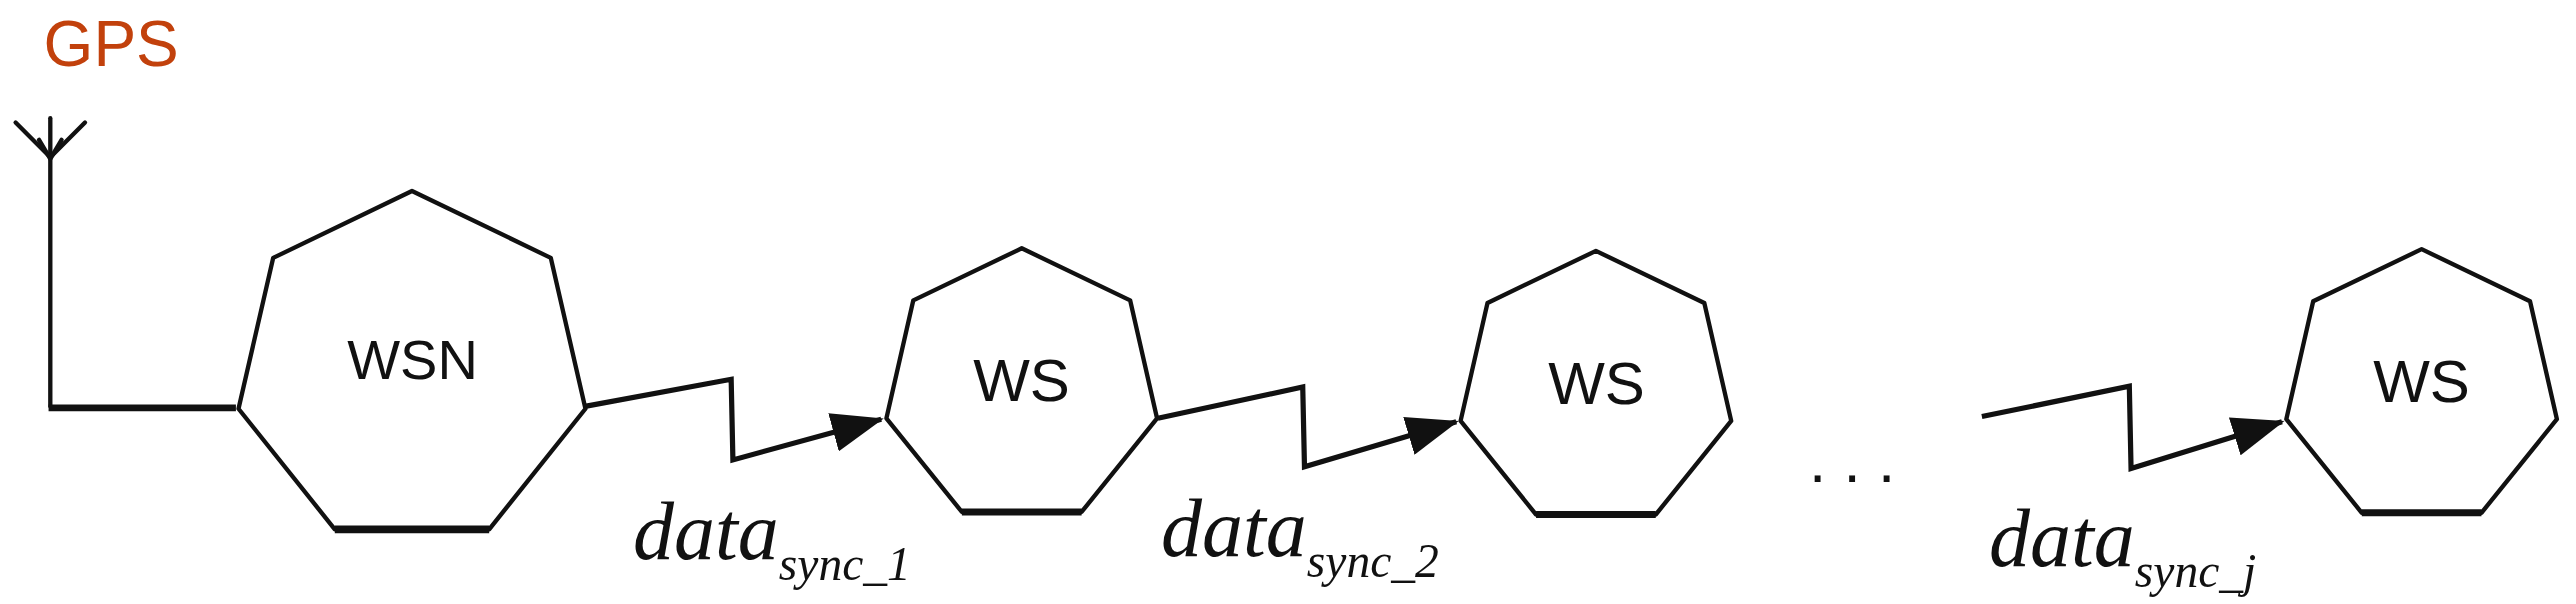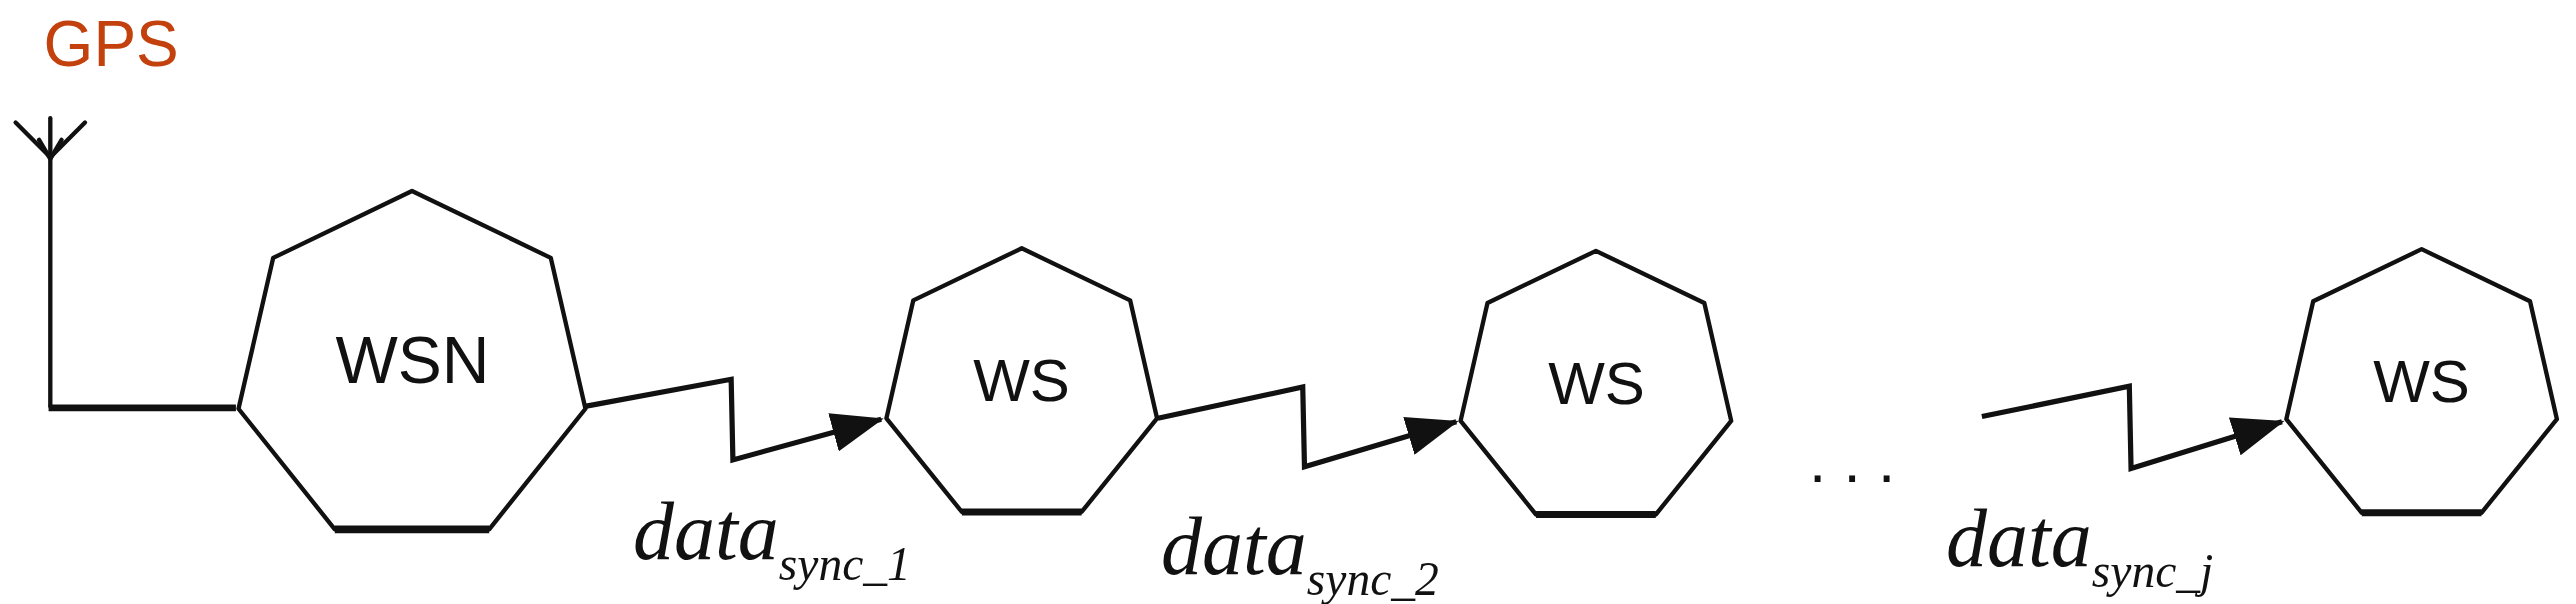--- a/index.html
+++ b/index.html
@@ -29,21 +29,21 @@
     position: absolute;
     display: flex;
     flex-direction: column;
     align-items: center;
     justify-content: center;
     text-align: center;
     color: #111111;
   }
   .gateway-label {
     left: 239px; top: 191px; width: 347px; height: 338px;
-    font-size: 66px; line-height: 82px;
+    font-size: 56px; line-height: 82px;
   }
   .node-label {
     width: 271px; height: 264px;
     font-size: 60px; line-height: 81px;
   }
   .node1-label { left: 886px; top: 248px; }
   .node2-label { left: 1461px; top: 251px; }
   .nodej-label { left: 2286px; top: 249px; }
   .sync-label {
     position: absolute;
@@ -54,22 +54,22 @@
     color: #111111;
     white-space: nowrap;
   }
   .sync-label sub {
     font-size: 0.58em;
     vertical-align: -0.45em;
     line-height: 0;
     margin-top: 19px;
   }
   .sync1-label { left: 633px;  top: 491px; }
-  .sync2-label { left: 1161px; top: 506px; }
-  .syncj-label { left: 1946px; top: 498px; }
+  .sync2-label { left: 1161px; top: 488px; }
+  .syncj-label { left: 1989px; top: 498px; }
   .ellipsis-label {
     position: absolute;
     left: 1809px; top: 430px;
     font-size: 62px;
     line-height: 1.0;
     letter-spacing: 0px;
     color: #111111;
     white-space: nowrap;
   }
 </style>

